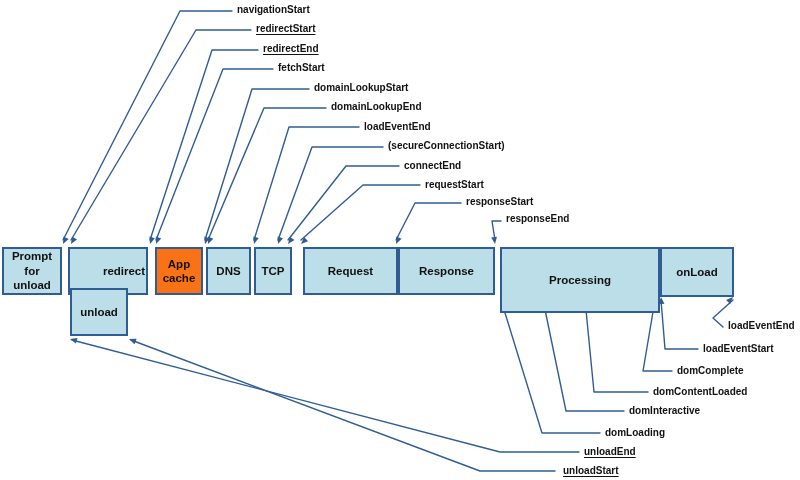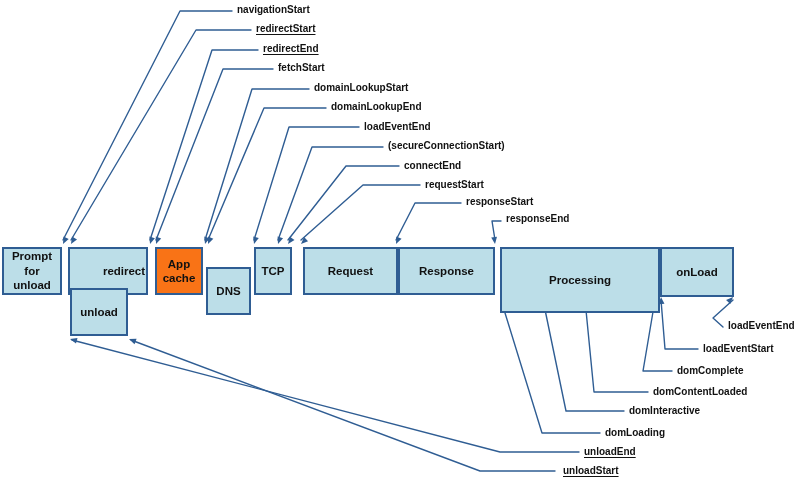--- a/index.html
+++ b/index.html
@@ -154,21 +154,21 @@
       <div class="phase-box" style="left: 68px; top: 247px; width: 80px; height: 48px; background: rgb(188, 222, 232); border-color: rgb(47, 93, 147);">
         <span style="white-space: pre-line; margin-left: 32px;">redirect</span>
       </div>
       <div class="phase-box sub" style="left: 70px; top: 288px; width: 58px; height: 48px; background: rgb(188, 222, 232); border-color: rgb(47, 93, 147);">
         <span style="white-space: pre-line;">unload</span>
       </div>
       <div class="phase-box" style="left: 155px; top: 247px; width: 48px; height: 48px; background: #f97316; border-color: rgb(47, 93, 147);">
         <span style="white-space: pre-line;">App
 cache</span>
       </div>
-      <div class="phase-box" style="left: 206px; top: 247px; width: 45px; height: 48px; background: rgb(188, 222, 232); border-color: rgb(47, 93, 147); margin-top: 20px;">
+      <div class="phase-box" style="left: 206px; top: 247px; width: 45px; height: 48px; background: rgb(188, 222, 232); border-color: rgb(47, 93, 147);">
         <span style="white-space: pre-line;">DNS</span>
       </div>
       <div class="phase-box" style="left: 254px; top: 247px; width: 38px; height: 48px; background: rgb(188, 222, 232); border-color: rgb(47, 93, 147);">
         <span style="white-space: pre-line;">TCP</span>
       </div>
       <div class="phase-box" style="left: 303px; top: 247px; width: 95px; height: 48px; background: rgb(188, 222, 232); border-color: rgb(47, 93, 147);">
         <span style="white-space: pre-line;">Request</span>
       </div>
       <div class="phase-box" style="left: 398px; top: 247px; width: 97px; height: 48px; background: rgb(188, 222, 232); border-color: rgb(47, 93, 147);">
         <span style="white-space: pre-line;">Response</span>

